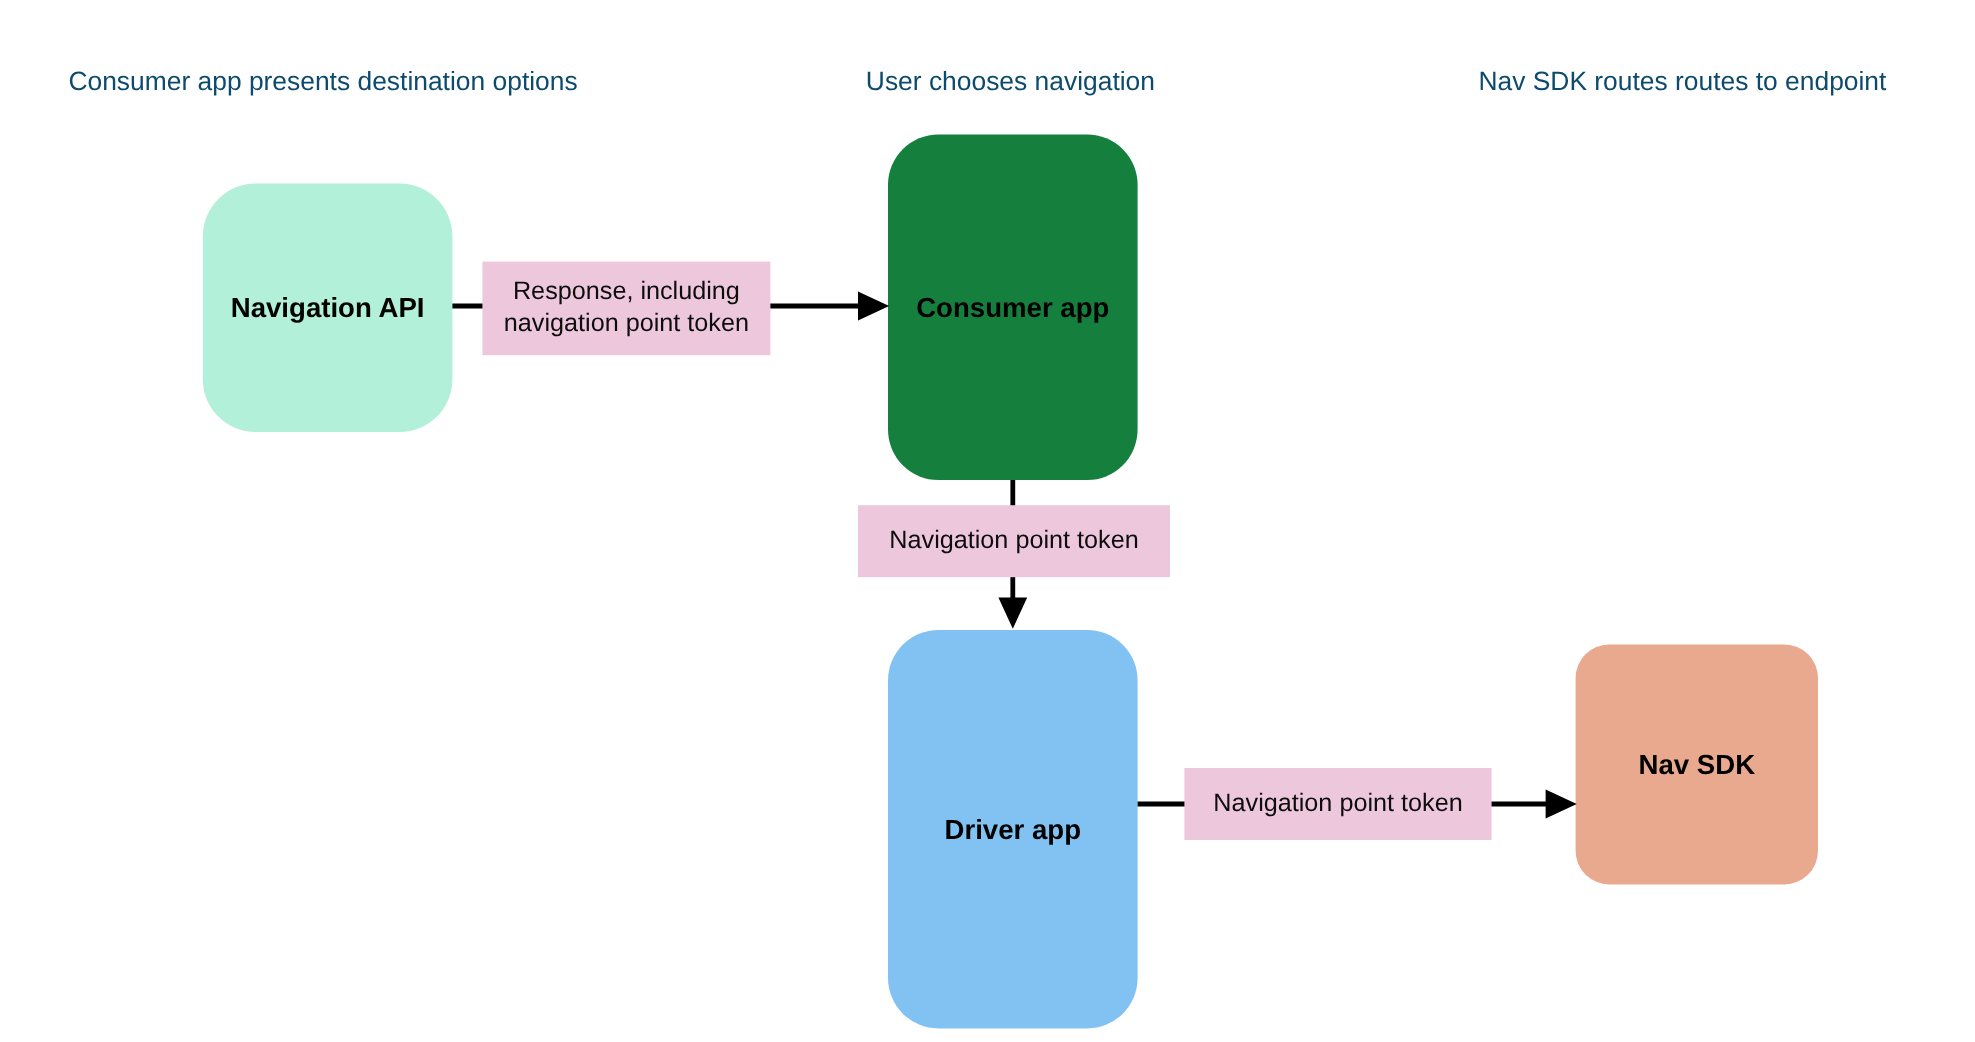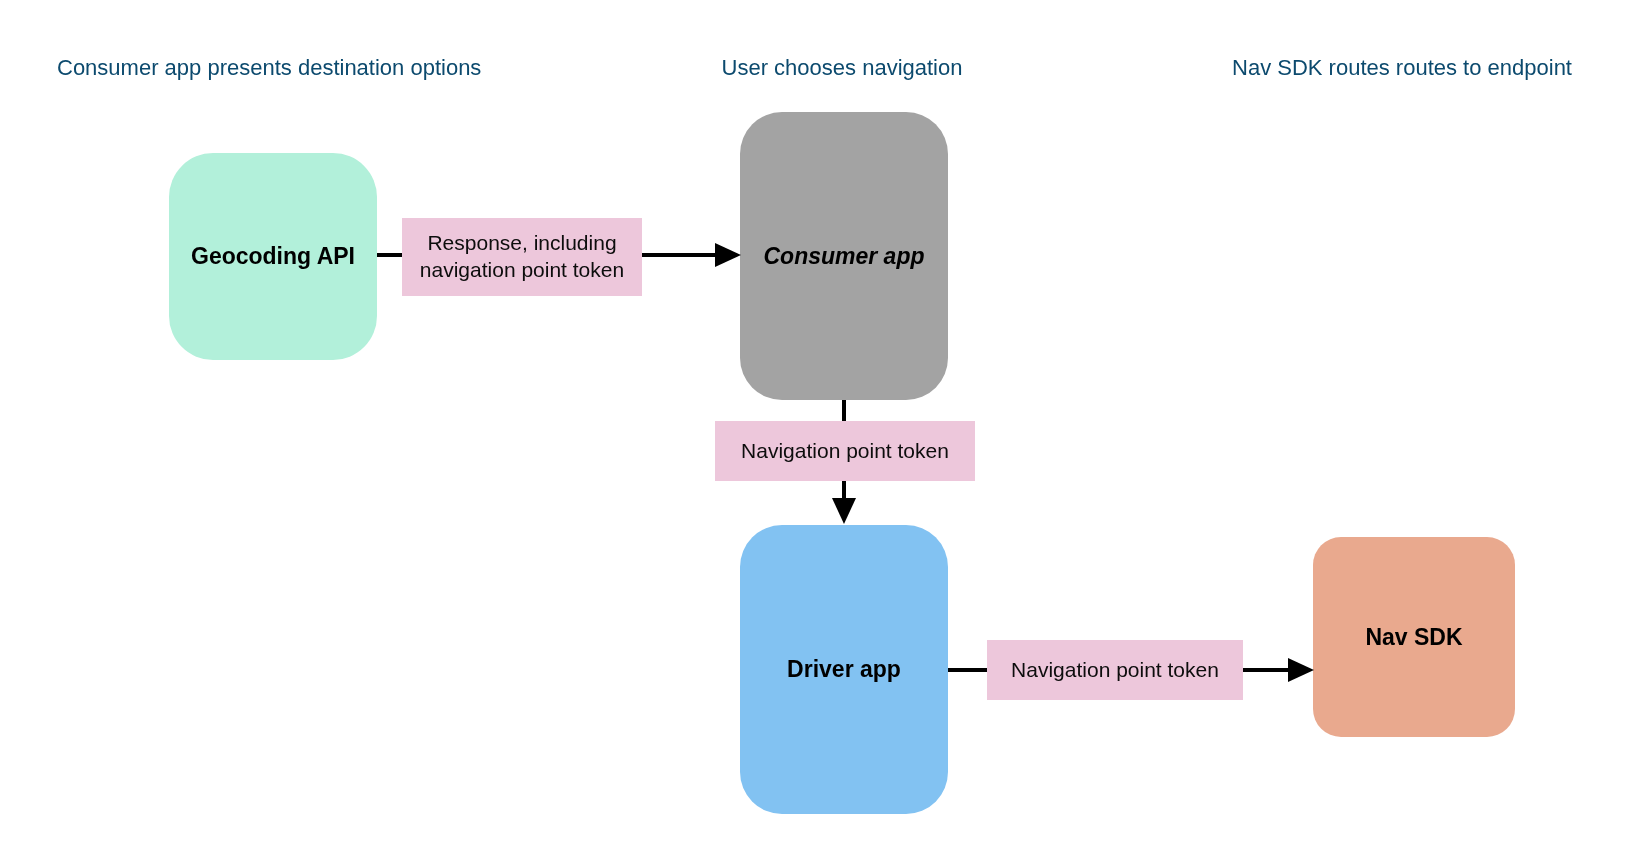--- a/index.html
+++ b/index.html
@@ -25,21 +25,21 @@
     display: flex;
     align-items: center;
     justify-content: center;
     text-align: center;
     font-size: 23px;
     font-weight: 700;
     color: #000000;
   }
   .node-geocoding { left: 169px; top: 153px; width: 208px; height: 207px; border-radius: 44px; }
   .node-consumer  { left: 740px; top: 112px; width: 208px; height: 288px; border-radius: 42px; }
-  .node-driver    { left: 740px; top: 525px; width: 208px; height: 289px; border-radius: 42px; }
+  .node-driver    { left: 740px; top: 525px; width: 208px; height: 332px; border-radius: 42px; }
   .node-navsdk    { left: 1313px; top: 537px; width: 202px; height: 200px; border-radius: 28px; }
   .edge-label {
     position: absolute;
     display: flex;
     align-items: center;
     justify-content: center;
     text-align: center;
     font-size: 21px;
     line-height: 1.28;
     color: #0d0d0d;
@@ -72,24 +72,24 @@
     <polygon points="741,255 715,243 715,267" style="fill: rgb(0, 0, 0);"></polygon>
 
     <line x1="844" y1="400" x2="844" y2="501" stroke-width="4" style="stroke: rgb(0, 0, 0);"></line>
     <polygon points="844,524 832,498 856,498" style="fill: rgb(0, 0, 0);"></polygon>
 
     <line x1="948" y1="670" x2="1289" y2="670" stroke-width="4" style="stroke: rgb(0, 0, 0);"></line>
     <polygon points="1314,670 1288,658 1288,682" style="fill: rgb(0, 0, 0);"></polygon>
   </svg>
 
   <div class="node node-geocoding" style="background-color: rgb(178, 240, 218);">
-    <span>Geocoding API</span>
+    <span>Navigation API</span>
   </div>
 
-  <div class="node node-consumer" style="background-color: #a3a3a3; font-style: italic;">
+  <div class="node node-consumer" style="background-color: #15803d;">
     <span>Consumer app</span>
   </div>
 
   <div class="node node-driver" style="background-color: rgb(130, 194, 242);">
     <span>Driver app</span>
   </div>
 
   <div class="node node-navsdk" style="background-color: rgb(233, 169, 142);">
     <span>Nav SDK</span>
   </div>

